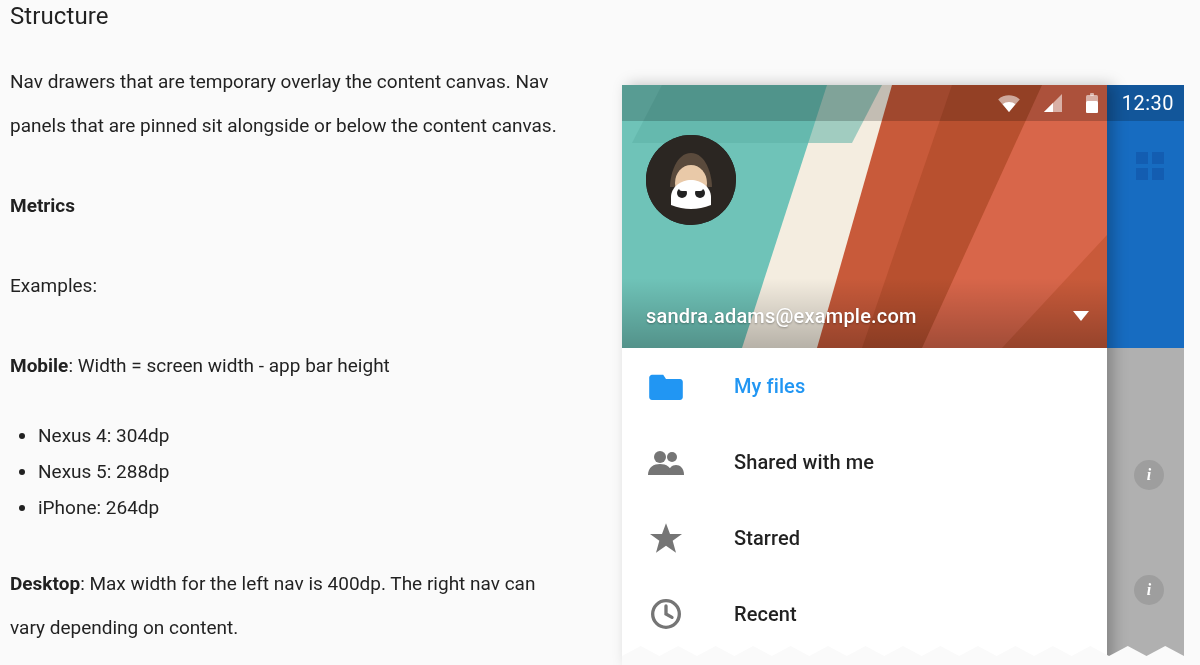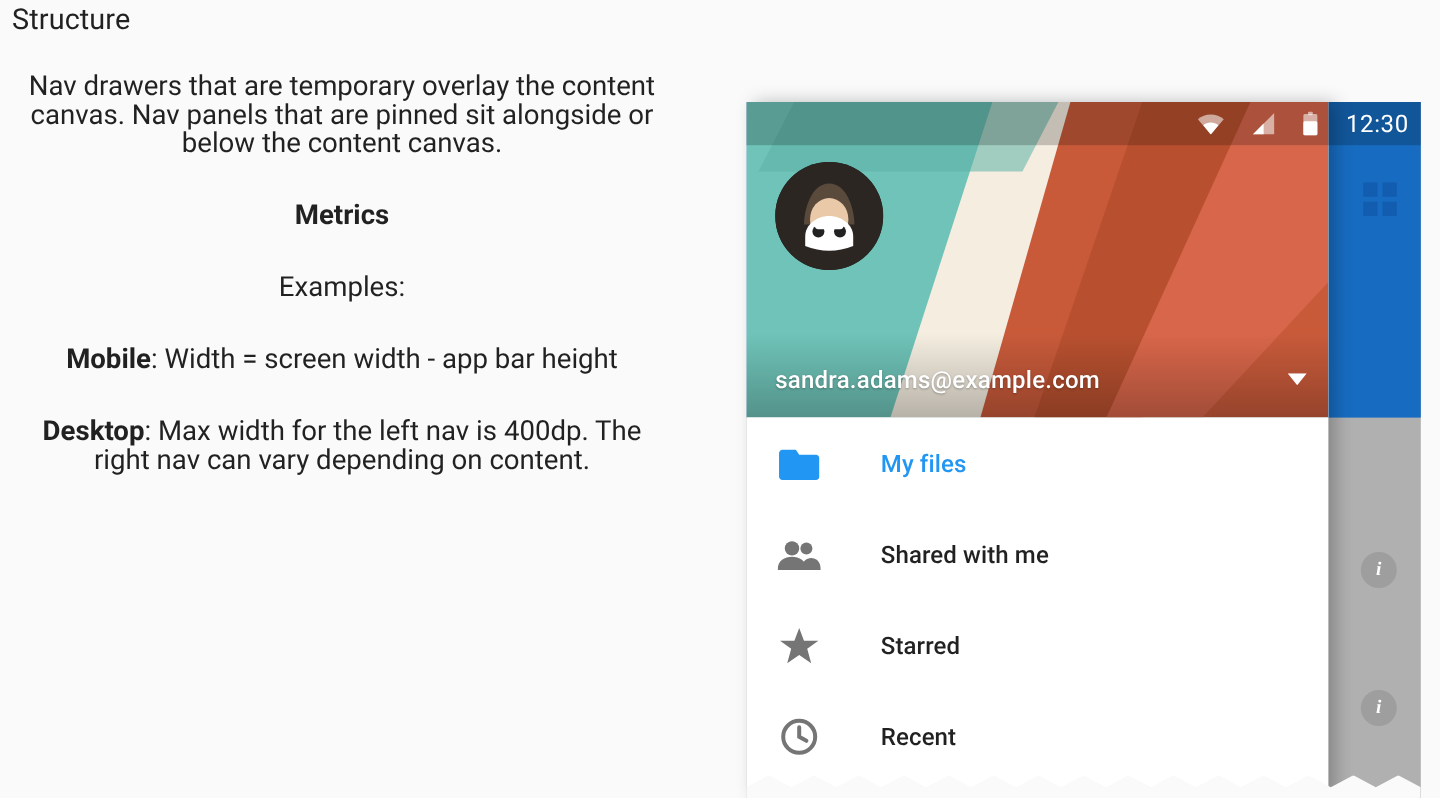--- a/index.html
+++ b/index.html
@@ -20,26 +20,25 @@
   }
   .section-title {
     font-size: 24px;
     font-weight: 400;
     color: rgba(0,0,0,.87);
     margin-top: 2px;
     margin-bottom: 30px;
     letter-spacing: .1px;
   }
   .left-col p {
-    font-size: 23px;
-    line-height: 24px;
+    font-size: 19px;
+    line-height: 44px;
     font-weight: 400;
     color: rgba(0,0,0,.87);
     margin-bottom: 36px;
-    text-align: center;
   }
   .left-col p:last-child { margin-bottom: 0; }
   .left-col strong { font-weight: 700; }
   .left-col ul {
     padding-left: 28px;
     margin-top: -6px;
     margin-bottom: 36px;
   }
   .left-col li {
     font-size: 19px;
@@ -208,20 +207,25 @@
   <p>Nav drawers that are temporary overlay the content canvas. Nav panels that are pinned sit alongside or below the content canvas.</p>
 
   <p><strong>Metrics</strong></p>
 
   <p>Examples:</p>
 
   <p>
     <strong>Mobile</strong><span>: Width = screen width - app bar height</span>
   </p>
 
+  <ul>
+    <li>Nexus 4: 304dp</li>
+    <li>Nexus 5: 288dp</li>
+    <li>iPhone: 264dp</li>
+  </ul>
 
   <p>
     <strong>Desktop</strong><span>: Max width for the left nav is 400dp. The right nav can vary depending on content.</span>
   </p>
 </div>
 
 <div class="device">
 
   <div class="appbar">
     <div class="appbar-icon">

